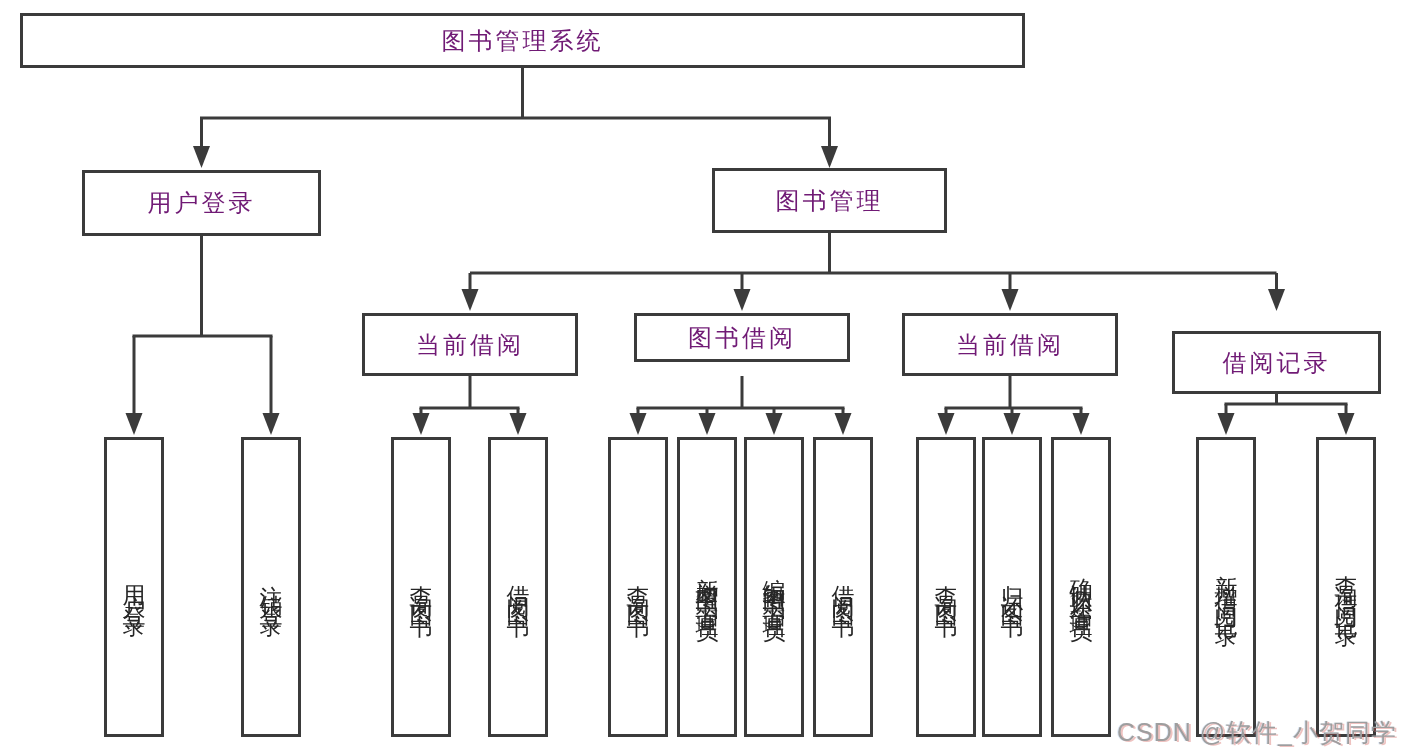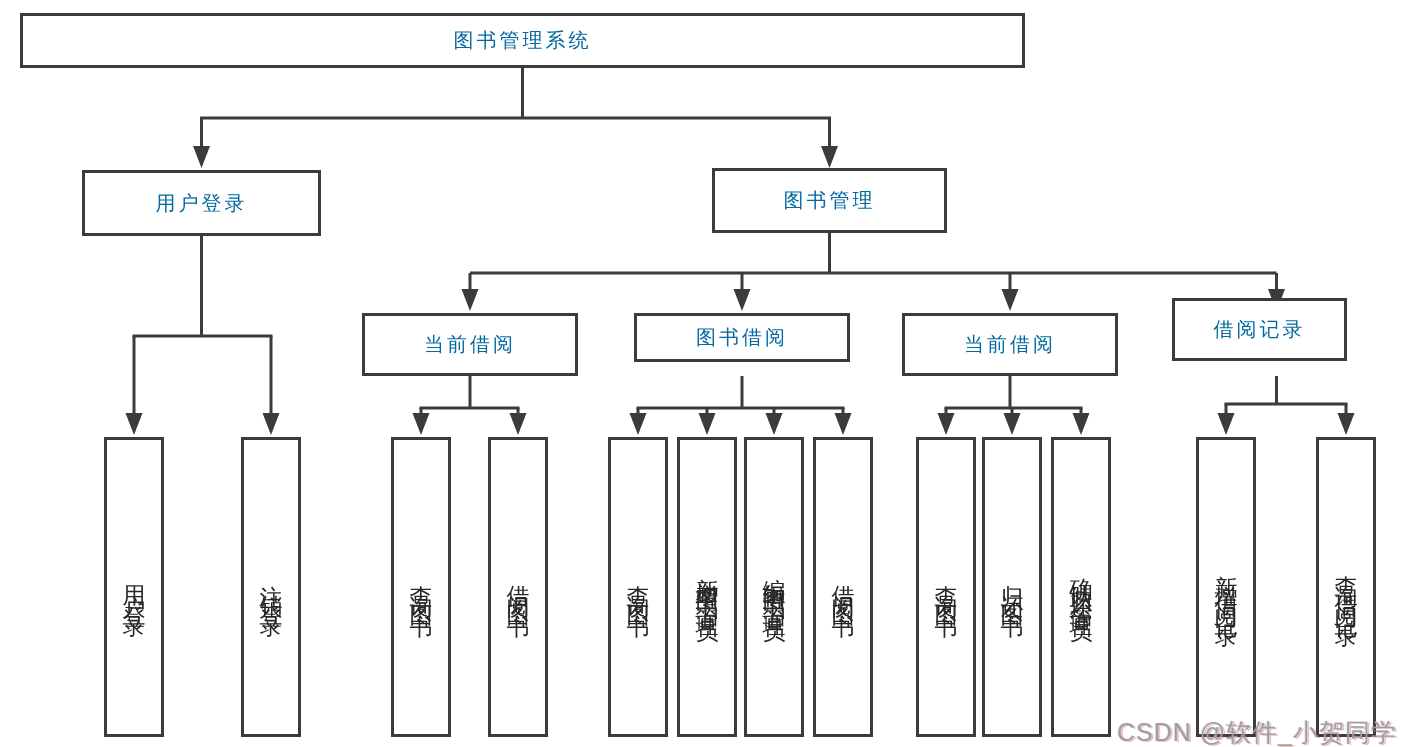--- a/index.html
+++ b/index.html
@@ -13,42 +13,42 @@
   .connectors{position:absolute;left:0;top:0;width:1405px;height:747px;}
   .node{
     position:absolute;
     box-sizing:border-box;
     border:3px solid #3b3b3b;
     background:#ffffff;
     display:flex;align-items:center;justify-content:center;
     color:#262626;
   }
   .h-label{
-    font-size:20px;
+    font-size:24px;
     letter-spacing:3px;
-    color:#0369a1;
+    color:#701a75;
     white-space:nowrap;
   }
   .leaf .v-label{
     writing-mode:vertical-rl;
     font-size:23px;
     letter-spacing:10px;
     color:#262626;
     line-height:1;
     white-space:nowrap;
   }
   .leaf .v-label.tight{letter-spacing:6px;}
   
   .n-root{left:20px;top:13px;width:1005px;height:55px;}
   .n-user-login{left:82px;top:170px;width:239px;height:66px;}
   .n-book-mgmt{left:712px;top:168px;width:235px;height:65px;}
   .n-new-book{left:362px;top:313px;width:216px;height:63px;}
   .n-book-borrow{left:634px;top:313px;width:216px;height:49px;}
   .n-current-borrow{left:902px;top:313px;width:216px;height:63px;}
-  .n-borrow-records{left:1172px;top:298px;width:175px;height:63px;}
+  .n-borrow-records{left:1172px;top:331px;width:209px;height:63px;}
   .leaf{top:437px;width:60px;height:300px;}
   .lf-1{left:104px;}  .lf-2{left:241px;}
   .lf-3{left:391px;}  .lf-4{left:488px;}
   .lf-5{left:608px;}  .lf-6{left:677px;}
   .lf-7{left:744px;}  .lf-8{left:813px;}
   .lf-9{left:916px;}  .lf-10{left:982px;} .lf-11{left:1051px;}
   .lf-12{left:1196px;}.lf-13{left:1316px;}
   .watermark{
     position:absolute;
     right:8px;top:716px;

